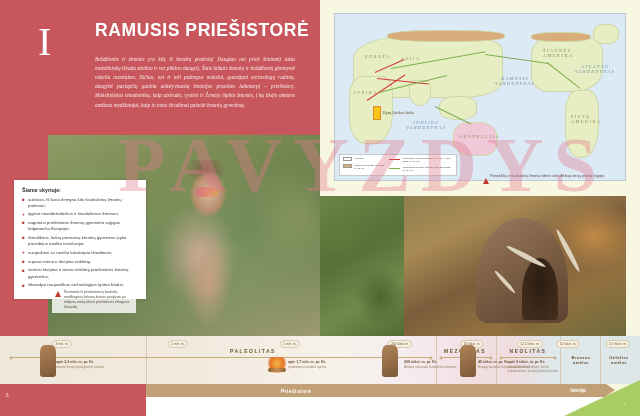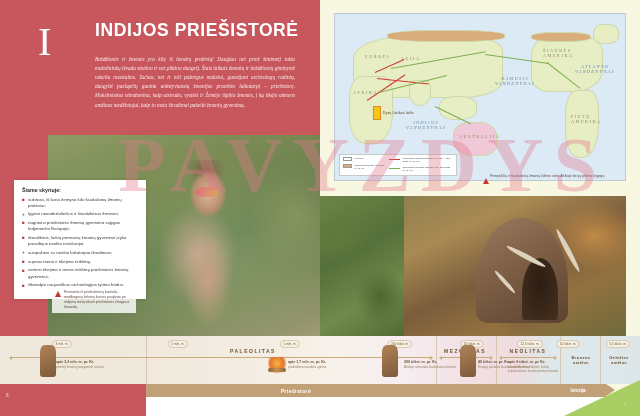--- a/index.html
+++ b/index.html
@@ -279,21 +279,21 @@
 </style>
 </head>
 <body>
 
 <div id="page">
 
   <div class="left-page">
     <div class="left-page-inner"></div>
 
     <div class="chapter-num">I</div>
-    <div class="chapter-title">INDIJOS PRIEŠISTORĖ</div>
+    <div class="chapter-title">RAMUSIS PRIEŠISTORĖ</div>
     <div class="intro-text">Beždžionės ir žmonės yra kilę iš bendrų protėvių! Daugiau nei prieš šimtmetį tokia mokslininkų išvada stebino ir net piktino daugelį. Šiais laikais žmonių ir beždžionių giminystė nekelia nuostabos. Tačiau, net ir toli pažengus mokslui, gausėjant archeologų radinių, daugybė paslapčių gaubia ankstyviausią žmonijos praeities laikotarpį – priešistorę. Mokslininkus tebedomina, kaip atsirado, vystėsi ir Žemėje išplito žmonės, į ką tikėjo akmens amžiaus medžiotojai, kaip to meto išradimai pakeitė žmonių gyvenimą.</div>
 
     <div class="left-photo">
       <div class="blur"></div>
       <div class="girl"></div>
       <div class="face-paint"></div>
     </div>
 
     <div class="skyrius-card">
       <div class="skyrius-title">Šiame skyriuje:</div>

